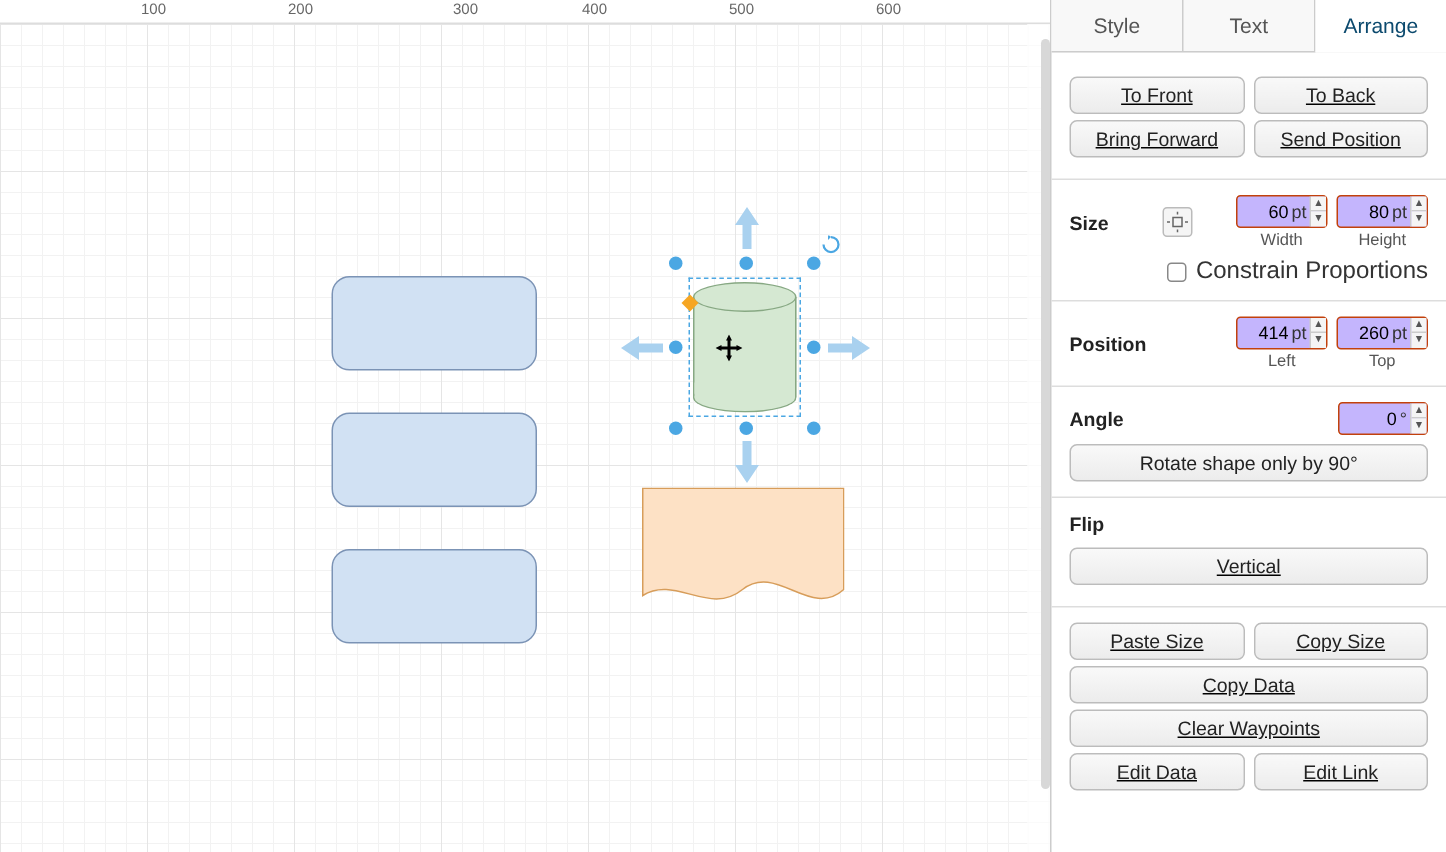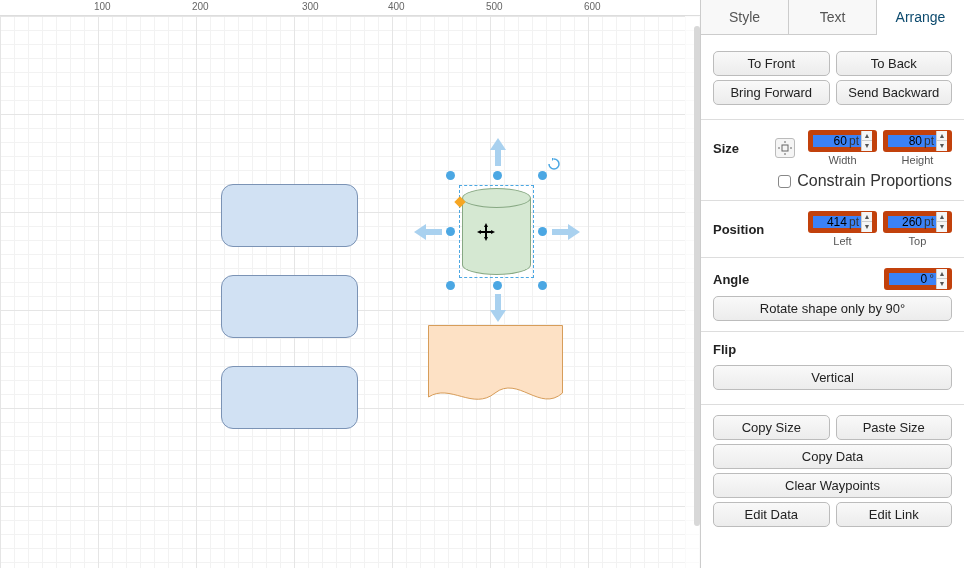--- a/index.html
+++ b/index.html
@@ -47,33 +47,33 @@
   
   .sidebar-scroll { position: absolute; left: 694px; top: 26px; width: 6px; height: 500px; background: #d8d8d8; border-radius: 3px; }
   .sidebar { position: absolute; left: 700px; top: 0; width: 264px; height: 568px; border-left: 1px solid #ccc; background: #fff; }
 
   .tabs { display: flex; height: 35px; border-bottom: 1px solid #ccc; background: #f8f8f8; }
   .tab { flex: 1; display: flex; align-items: center; justify-content: center; font-size: 14px; color: #555; border-right: 1px solid #ccc; cursor: pointer; }
   .tab.active { background: #fff; color: #0c4a6e; border-bottom: 1px solid #fff; margin-bottom: -1px; font-weight: 400; }
   .tab:last-child { border-right: none; }
 
   .panel { padding: 10px 12px; }
-  .btn-row { display: flex; gap: 6px; margin-bottom: 4px; }
+  .btn-row { display: flex; gap: 6px; margin-bottom: 4px; text-decoration: underline; }
   .btn-row .btn { flex: 1; }
   .btn { background: linear-gradient(#f9f9f9, #ececec); border: 1px solid #bcbcbc; border-radius: 5px; padding: 4px 6px; font-size: 13px; color: #222; text-align: center; cursor: pointer; white-space: nowrap; }
   .btn.full { width: 100%; }
 
   .section { border-top: 1px solid #ddd; padding: 10px 12px; }
   .section:first-of-type { border-top: none; }
 
   .row { display: flex; align-items: center; gap: 6px; }
   .label { font-size: 13px; font-weight: 600; color: #222; width: 56px; }
   .sublabel { font-size: 11px; color: #555; text-align: center; margin-top: 2px; }
 
-  .num-input { display: flex; align-items: center; border: 5px solid #c2410c; border-radius: 3px; height: 22px; background: #3b82f6; }
+  .num-input { display: flex; align-items: center; border: 1px solid #c2410c; border-radius: 3px; height: 22px; background: #c4b5fd; }
   .num-input input { border: none; width: 36px; text-align: right; font-size: 12px; padding: 0 2px; outline: none; background: transparent; }
   .num-input .unit { font-size: 12px; color: #333; padding-right: 2px; }
   .num-input .stepper { display: flex; flex-direction: column; border-left: 1px solid #ccc; }
   .num-input .stepper div { width: 10px; height: 10px; font-size: 7px; line-height: 9px; text-align: center; color: #555; cursor: pointer; background: #f5f5f5; }
   .num-input .stepper div:first-child { border-bottom: 1px solid #ccc; }
 
   .icon-sizelock { width: 20px; height: 20px; border: 1px solid #bbb; border-radius: 3px; display: flex; align-items: center; justify-content: center; font-size: 11px; color: #666; background: #f5f5f5; }
 
   .checkbox-row { display: flex; align-items: center; justify-content: flex-end; gap: 6px; margin-top: 6px; font-size: 16px; color: #333; }
   .checkbox { width: 13px; height: 13px; border: 1px solid #888; border-radius: 3px; }
@@ -169,21 +169,21 @@
     <div class="tab active">Arrange</div>
   </div>
 
   <div class="panel" style="padding-top:16px;">
     <div class="btn-row">
       <div class="btn">To Front</div>
       <div class="btn">To Back</div>
     </div>
     <div class="btn-row">
       <div class="btn">Bring Forward</div>
-      <div class="btn">Send Backward</div>
+      <div class="btn">Send Position</div>
     </div>
   </div>
 
   <div class="section">
     <div class="row">
       <div class="label">Size</div>
       <div class="icon-sizelock">
         <svg width="14" height="14" viewBox="0 0 14 14">
             <rect x="4" y="4" width="6" height="6" fill="none" stroke="#666"></rect>
             <path d="M2 7 L0 7 M12 7 L14 7 M7 2 L7 0 M7 12 L7 14" stroke="#666"></path>
@@ -266,22 +266,22 @@
 
   <div class="section">
     <div class="label" style="width:auto; margin-bottom:8px;">Flip</div>
     <div class="btn-row">
       <div class="btn">Vertical</div>
     </div>
   </div>
 
   <div class="section">
     <div class="btn-row">
+      <div class="btn">Paste Size</div>
       <div class="btn">Copy Size</div>
-      <div class="btn">Paste Size</div>
     </div>
     <div class="btn-row">
         <div class="btn full">Copy Data</div>
       </div>
     <div class="btn-row">
         <div class="btn full">Clear Waypoints</div>
       </div>
     <div class="btn-row">
       <div class="btn">Edit Data</div>
       <div class="btn">Edit Link</div>

